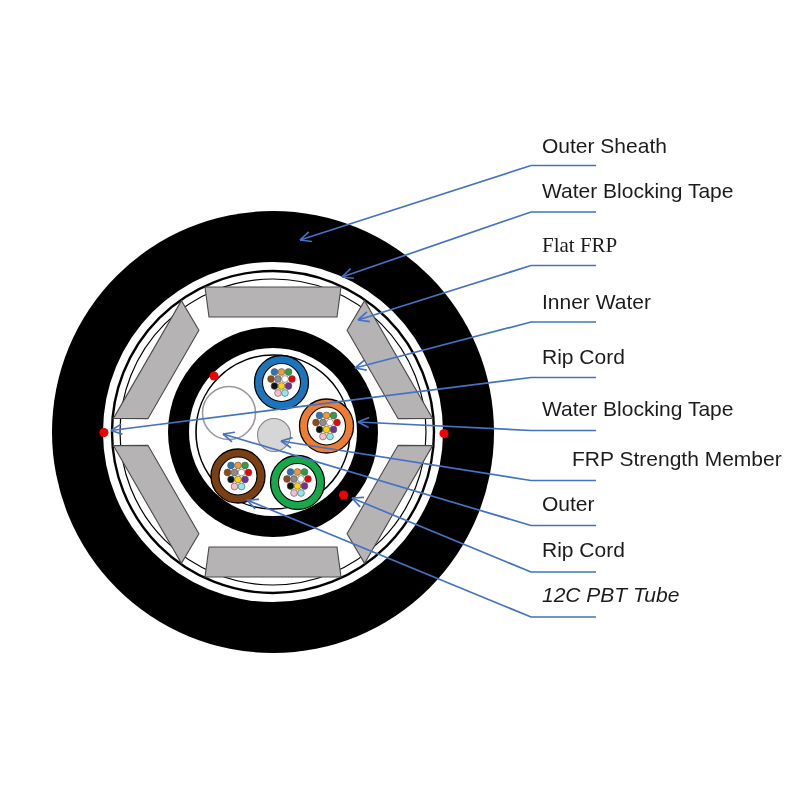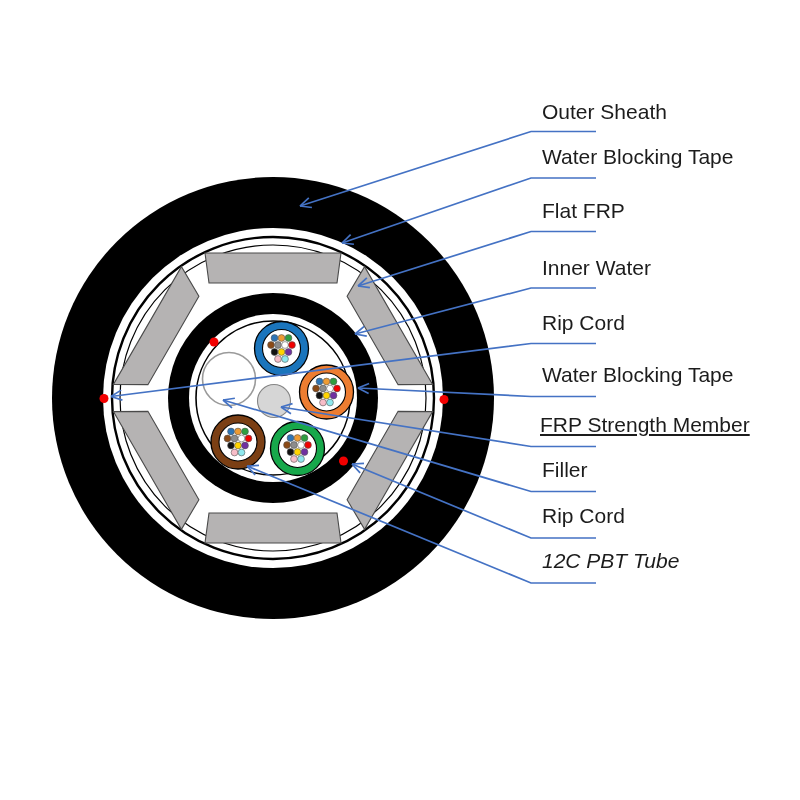--- a/index.html
+++ b/index.html
@@ -1,17 +1,17 @@
 <!DOCTYPE html>
 <html><head>
 <meta charset="utf-8">
 <style>
   html,body{margin:0;padding:0;background:#ffffff;}
   .canvas{position:relative;width:800px;height:744px;background:#ffffff;overflow:hidden;
-          font-family:"Liberation Sans",sans-serif;}
+          font-family:"Liberation Sans",sans-serif;margin-top:34px;}
   #diagram{position:absolute;left:0;top:0;}
   .lbl{position:absolute;height:30px;line-height:30px;font-size:21px;color:#1c1c1c;
        white-space:nowrap;letter-spacing:0;}
 </style>
 </head>
 <body>
 
 <div class="canvas">
   <svg id="diagram" width="800" height="800" viewBox="0 0 800 800">
       <circle cx="273" cy="398" r="221" fill="#000000"></circle>
@@ -116,22 +116,22 @@
       <line x1="247" y1="466" x2="258.9875543294483" y2="465.4536107628023" stroke="#4472c4" stroke-width="1.7"></line>
       <line x1="247" y1="466" x2="255.1240098323489" y2="474.831787148924" stroke="#4472c4" stroke-width="1.7"></line>
       <circle cx="104" cy="398.5" r="4.5" fill="#f20000"></circle>
       <circle cx="444" cy="399.5" r="4.5" fill="#f20000"></circle>
       <circle cx="214" cy="342" r="4.5" fill="#f20000"></circle>
       <circle cx="343.5" cy="461" r="4.5" fill="#f20000"></circle>
     </svg>
   <div id="labels">
     <div class="lbl" style="left: 542px; top: 97px;">Outer Sheath</div>
     <div class="lbl" style="left: 542px; top: 142px;">Water Blocking Tape</div>
-    <div class="lbl" style="left: 542px; top: 196px;">Flat FRP</div>
+    <div class="lbl" style="left: 542px; top: 196px; font-family: Liberation Serif, serif;">Flat FRP</div>
     <div class="lbl" style="left: 542px; top: 253px;">Inner Water</div>
     <div class="lbl" style="left: 542px; top: 308px;">Rip Cord</div>
     <div class="lbl" style="left: 542px; top: 360px;">Water Blocking Tape</div>
-    <div class="lbl" style="left: 540px; top: 410px; text-decoration: underline;">FRP Strength Member</div>
-    <div class="lbl" style="left: 542px; top: 455px;">Filler</div>
+    <div class="lbl" style="left: 572px; top: 410px;">FRP Strength Member</div>
+    <div class="lbl" style="left: 542px; top: 455px;">Outer</div>
     <div class="lbl" style="left: 542px; top: 501px;">Rip Cord</div>
     <div class="lbl" style="left: 542px; top: 546px; font-style: italic;">12C PBT Tube</div>
   </div>
 </div>
 
 </body></html>

